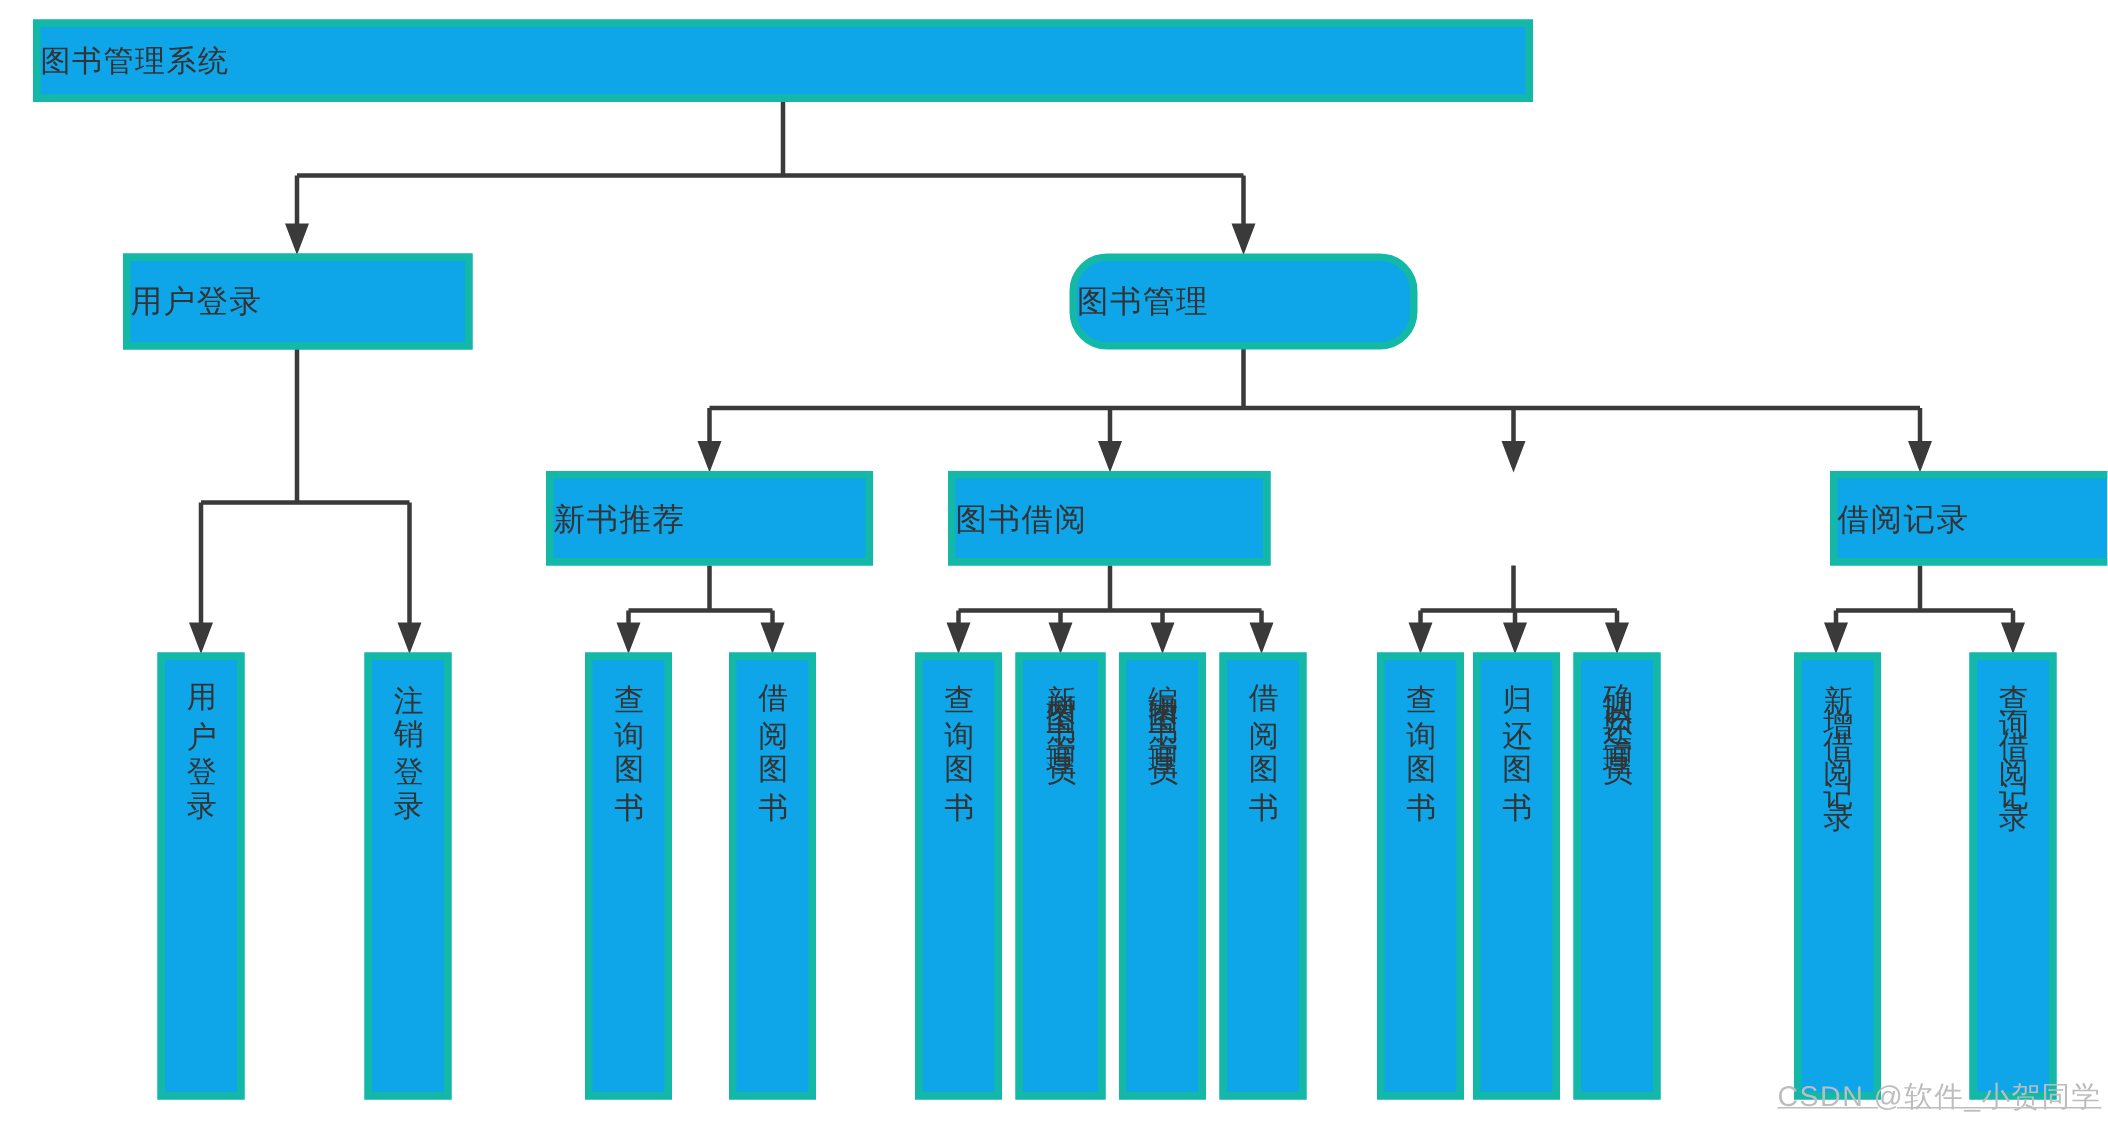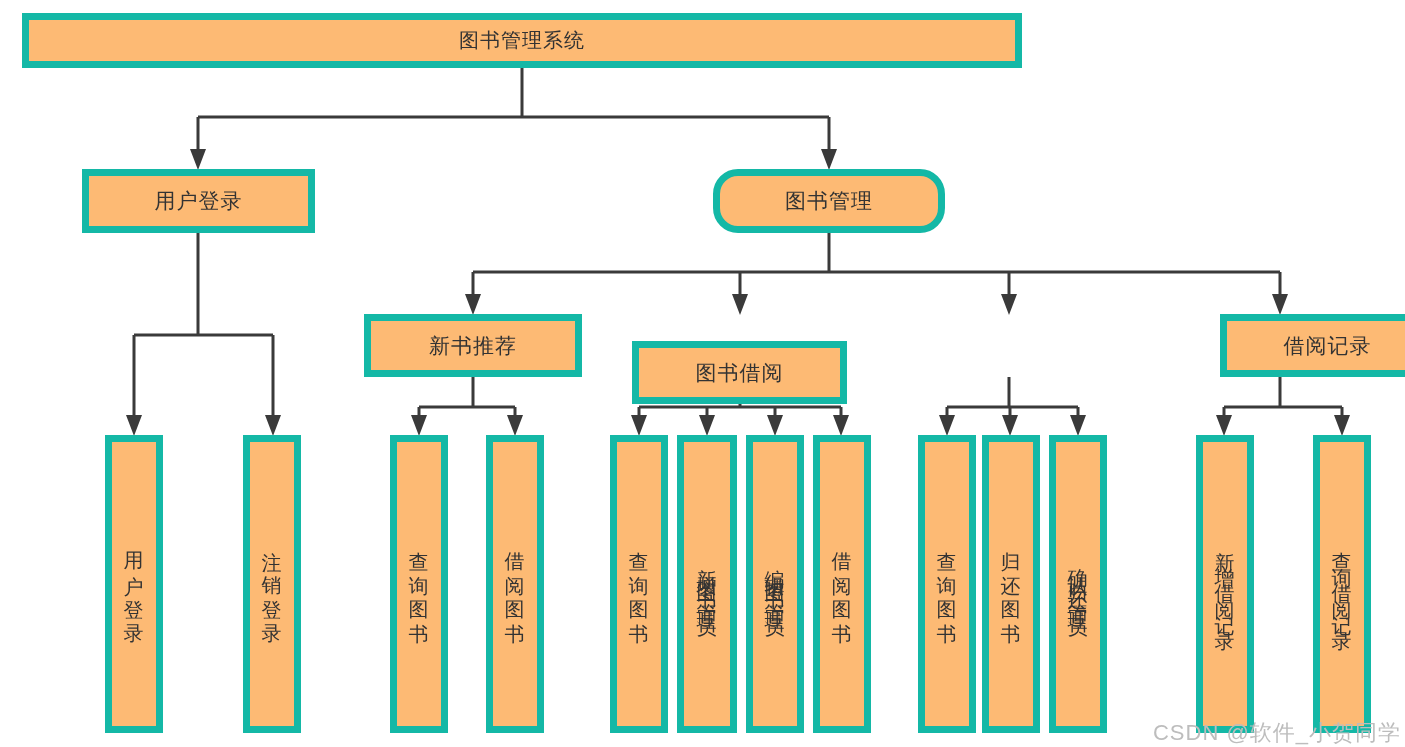--- a/index.html
+++ b/index.html
@@ -18,26 +18,26 @@
   .wires {
     position: absolute;
     left: 0; top: 0;
     width: 1405px;
     height: 747px;
     z-index: 1;
   }
   .node {
     position: absolute;
     box-sizing: border-box;
-    background: #fdba74;
-    border: 7px solid #14b8a6;
+    background: #0ea5e9;
+    border: 5px solid #14b8a6;
     color: #333333;
     display: flex;
     align-items: center;
-    justify-content: center;
+    justify-content: flex-start;
     z-index: 2;
   }
   .hnode {
     font-size: 21px;
     letter-spacing: 1px;
     white-space: nowrap;
   }
   .root {
     left: 22px; top: 13px; width: 1000px; height: 55px;
     font-size: 20px;
@@ -52,24 +52,25 @@
     line-height: 1;
   }
   .ls4 { letter-spacing: 24px; }
   .ls6 { letter-spacing: 16px; }
   .ls9 { letter-spacing: 7px; }
   .watermark {
     position: absolute;
     top: 718px;
     right: 4px;
     z-index: 3;
-    font-size: 22px;
+    font-size: 19px;
     color: #bdbdbd;
     letter-spacing: 1px;
     white-space: nowrap;
+    text-decoration: underline;
   }
 </style>
 </head>
 <body>
 
 <div class="canvas">
 
   <svg class="wires" viewBox="0 0 1405 747" xmlns="http://www.w3.org/2000/svg" aria-hidden="true">
     <path fill="none" stroke="#3a3a3a" stroke-width="3" d="
       M522 68 V118
@@ -124,21 +125,21 @@
   <div class="node hnode" style="left:82px; top:169px; width:233px; height:64px;">
     <span>用户登录</span>
   </div>
   <div class="node hnode" style="left:713px; top:169px; width:232px; height:64px;border-radius:25px;">
     <span>图书管理</span>
   </div>
 
   <div class="node hnode" style="left:364px; top:314px; width:218px; height:63px;">
     <span>新书推荐</span>
   </div>
-  <div class="node hnode" style="left:632px; top:314px; width:215px; height:63px;margin-top:27px;">
+  <div class="node hnode" style="left:632px; top:314px; width:215px; height:63px;">
     <span>图书借阅</span>
   </div>
   <div class="node hnode" style="left:1173px; top:314px; width:215px; height:63px;margin-left:47px;">
     <span>借阅记录</span>
   </div>
 
   <div class="node leaf ls4" style="left:105px;">
     <span>用户登录</span>
   </div>
   <div class="node leaf ls4" style="left:243px;">

